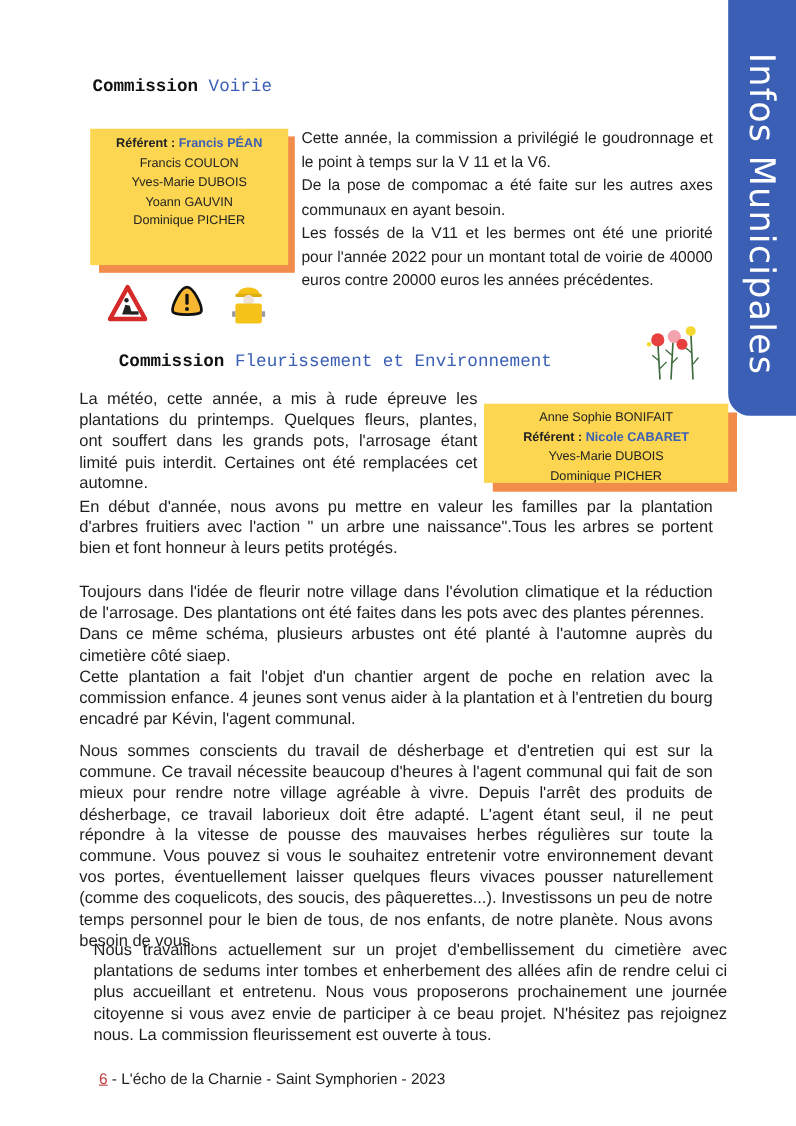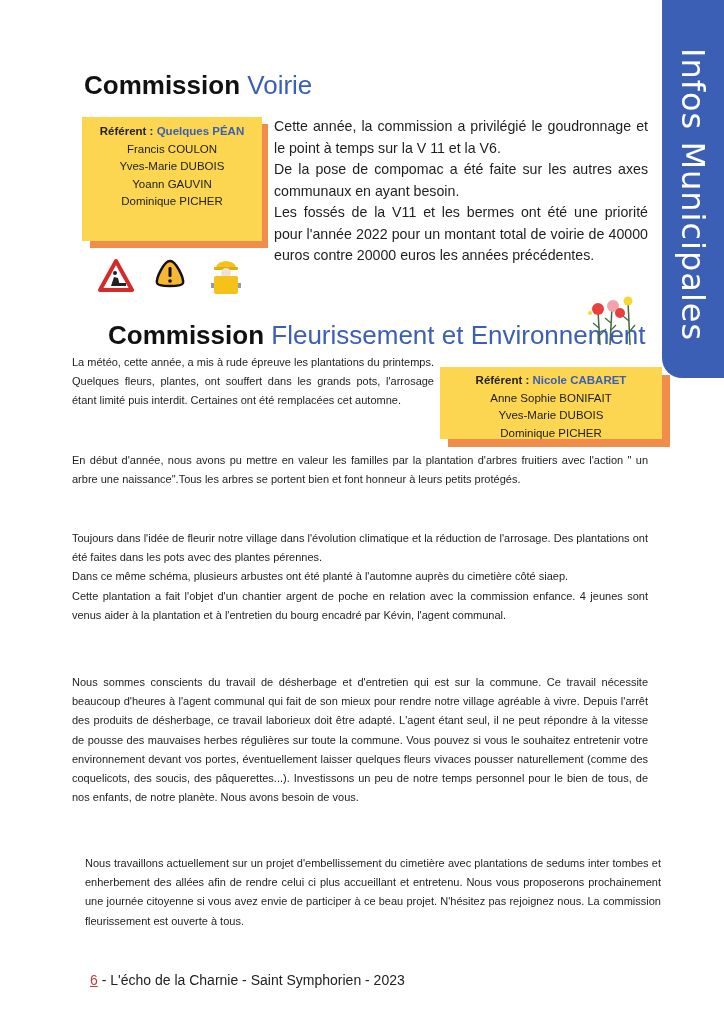--- a/index.html
+++ b/index.html
@@ -12,30 +12,30 @@
   }
   .side-tab-text {
     position: absolute; left: 0; top: 0; width: 62px; height: 378px;
     display: flex; align-items: flex-start; justify-content: center;
   }
   .side-tab-text span {
     writing-mode: vertical-rl; color: #ffffff; font-size: 32px; font-weight: 400;
     letter-spacing: 1px; margin-top: 48px; font-family: "DejaVu Sans", sans-serif;
   }
 
-  .h2 { position: absolute; font-size: 26px; font-weight: 700; color: #111; font-family: Liberation Sans, sans-serif; white-space: nowrap; }
+  .h2 { position: absolute; font-size: 16px; font-weight: 700; color: #111; font-family: Liberation Mono, monospace; white-space: nowrap; }
   .h2 .accent { color: #3a5fb5; font-weight: 400; }
 
   .box-wrap { position: absolute; }
   .box-shadow { position: absolute; background: #f28c4a; }
   .box { position: absolute; background: #fcd651; text-align: center; font-size: 11.5px; line-height: 17.5px; color: #222; padding-top: 6px; }
   .box .ref-label { font-weight: 700; color: #222; }
   .box .ref-name { color: #3a5fb5; font-weight: 700; }
 
-  .para { position: absolute; font-size: 11px; line-height: 19.2px; color: #1e1e1e; text-align: justify; }
+  .para { position: absolute; font-size: 15px; line-height: 19.2px; color: #1e1e1e; text-align: justify; }
   .para p { margin: 0; }
   .para.big { font-size: 14.2px; line-height: 21.5px; }
 
   .icon { position: absolute; }
   .footer { position: absolute; left: 46px; top: 972px; font-size: 14px; color: #222; white-space: nowrap; margin-left: 44px; }
   .footer .pg { color: #c0393b; text-decoration: underline; }
 </style>
 </head>
 <body>
 
@@ -47,21 +47,21 @@
 <div class="h2" style="left:84px; top:70px;">
   <span>Commission</span>
   <span class="accent">Voirie</span>
 </div>
 
 <div class="box-wrap">
   <div class="box-shadow" style="left:90px; top:124px; width:178px; height:124px;"></div>
   <div class="box" style="left:82px; top:117px; width:180px; height:124px;">
     <div>
       <span class="ref-label">Référent :</span>
-      <span class="ref-name">Quelques PÉAN</span>
+      <span class="ref-name">Francis PÉAN</span>
     </div>
     <div>Francis COULON</div>
     <div>Yves-Marie DUBOIS</div>
     <div>Yoann GAUVIN</div>
     <div>Dominique PICHER</div>
   </div>
 </div>
 
 <svg class="icon" style="left:98px; top:258px;" width="36" height="36" viewBox="0 0 36 36">
   <polygon points="18,3 34,32 2,32" fill="#fff" stroke="#d42a2a" stroke-width="4" stroke-linejoin="round"></polygon>
@@ -106,25 +106,25 @@
   <circle cx="4" cy="20" r="2" fill="#f4d933"></circle>
 </svg>
 
 <div class="para" style="left:72px; top:353px; width:362px;">
   <p>La météo, cette année, a mis à rude épreuve les plantations du printemps. Quelques fleurs, plantes, ont souffert dans les grands pots, l'arrosage étant limité puis interdit. Certaines ont été remplacées cet automne.</p>
 </div>
 
 <div class="box-wrap">
   <div class="box-shadow" style="left:448px; top:375px; width:222px; height:72px;"></div>
   <div class="box" style="left:440px; top:367px; width:222px; height:72px; padding-top:5px;">
+    <div>Anne Sophie BONIFAIT</div>
     <div>
       <span class="ref-label">Référent :</span>
       <span class="ref-name">Nicole CABARET</span>
     </div>
-    <div>Anne Sophie BONIFAIT</div>
     <div>Yves-Marie DUBOIS</div>
     <div>Dominique PICHER</div>
   </div>
 </div>
 
 <div class="para" style="left:72px; top:451px; width:576px;">
   <p>En début d'année, nous avons pu mettre en valeur les familles par la plantation d'arbres fruitiers avec l'action " un arbre une naissance".Tous les arbres se portent bien et font honneur à leurs petits protégés.</p>
 </div>
 
 <div class="para" style="left:72px; top:529px; width:576px;">

